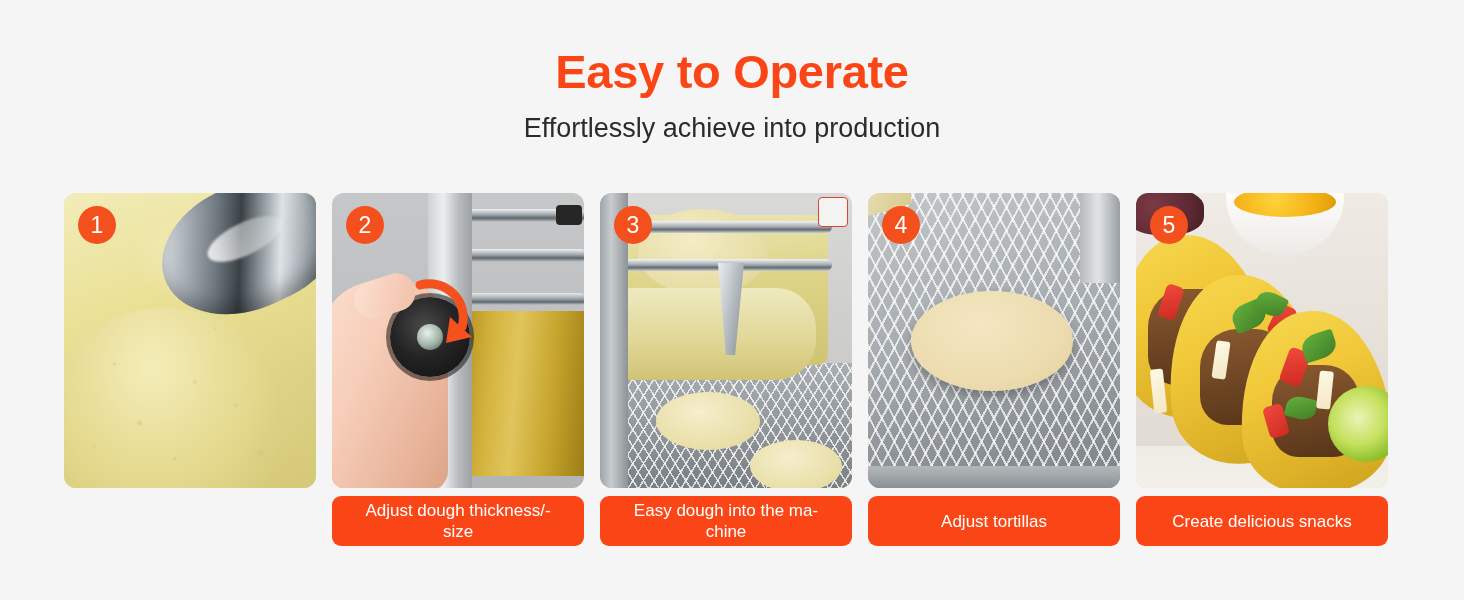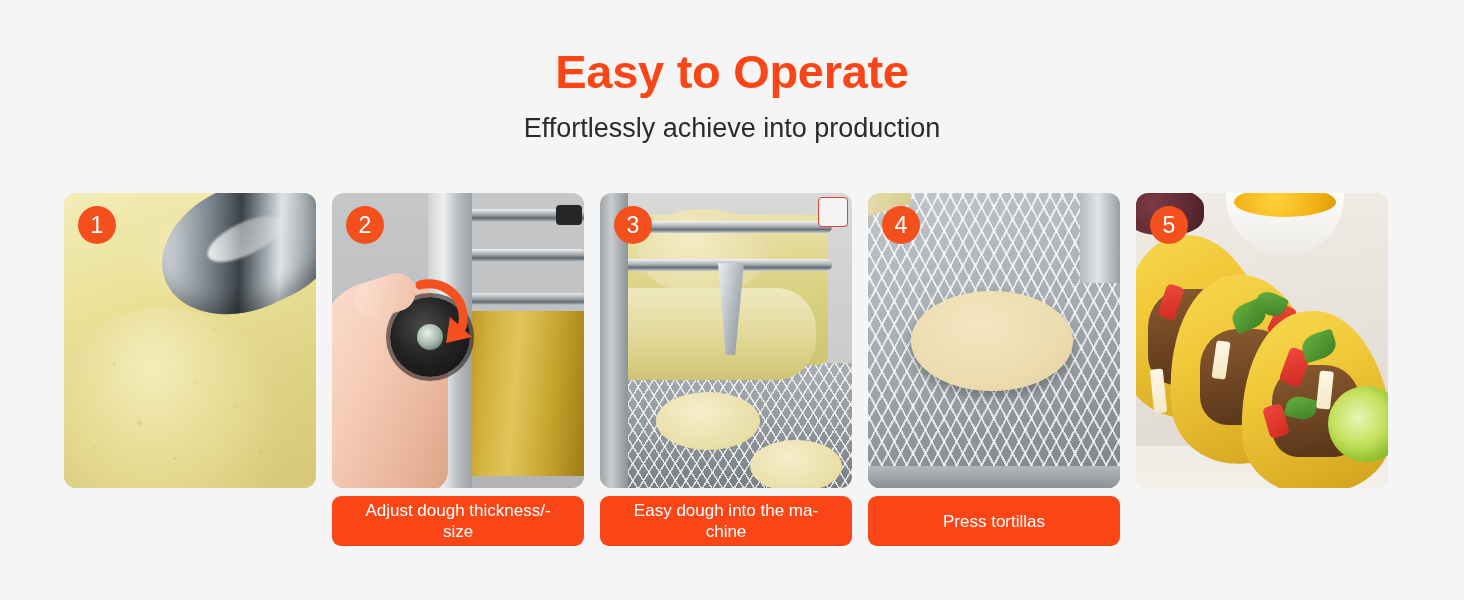--- a/index.html
+++ b/index.html
@@ -394,21 +394,21 @@
     <div class="step">
       <div class="thumb">
         <div class="art4">
           <div class="corner"></div>
           <div class="railR"></div>
           <div class="tort"></div>
           <div class="lip"></div>
         </div>
         <div class="badge">4</div>
       </div>
-      <div class="caption">Press tortillas</div>
+      <div class="caption">Adjust tortillas</div>
     </div>
 
     <div class="step">
       <div class="thumb">
         <div class="art5">
           <div class="cloth"></div>
           <div class="berries"></div>
           <div class="bowl"></div>
 
           <div class="taco t1"></div>
@@ -429,16 +429,17 @@
           <div class="tom" style="left:148px;top:156px;width:22px;height:36px;transform:rotate(20deg);"></div>
           <div class="tom" style="left:130px;top:212px;width:20px;height:32px;transform:rotate(-16deg);"></div>
           <div class="leaf" style="left:166px;top:140px;width:34px;height:26px;transform:rotate(-18deg);"></div>
           <div class="leaf" style="left:150px;top:204px;width:30px;height:22px;transform:rotate(14deg);"></div>
           <div class="chz" style="left:182px;top:178px;width:14px;height:38px;transform:rotate(6deg);"></div>
 
           <div class="lime"></div>
         </div>
         <div class="badge">5</div>
       </div>
+      <div class="caption">Create delicious snacks</div>
     </div>
 
   </div>
 </div>
 
 </body></html>

